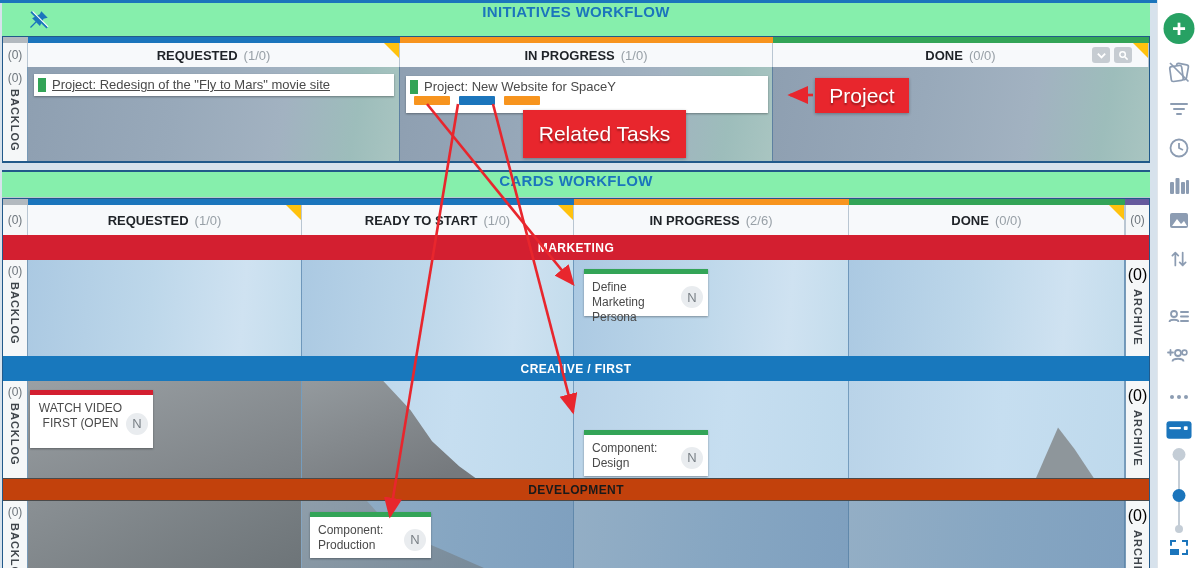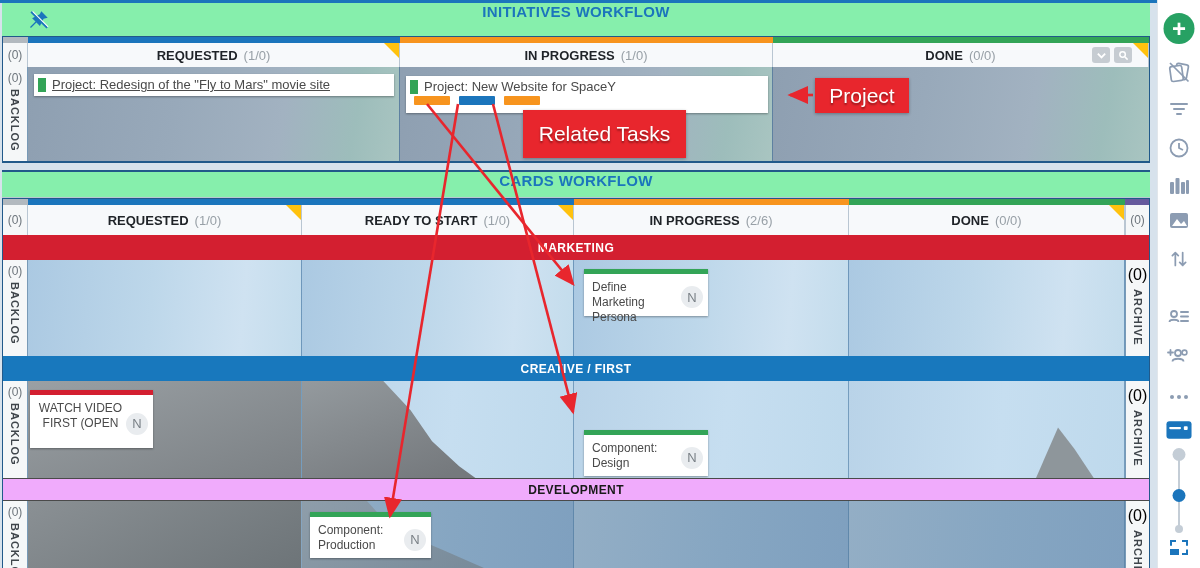--- a/index.html
+++ b/index.html
@@ -65,21 +65,21 @@
   
   .cw-rail { width:25px; } .cw-arail { width:24px; }
   .cw-c1 { width:274px; } .cw-c2 { width:272px; } .cw-c3 { width:275px; } .cw-c4 { width:276px; }
   .arail { background:#f5f7f8; border-left:1px solid rgba(36,92,140,.6);
            display:flex; flex-direction:column; align-items:center; padding-top:6px; gap:5px; }
 
   .band { display:flex; align-items:center; justify-content:center;
           font-size:12px; font-weight:bold; letter-spacing:.4px; cursor:pointer; }
   .band-marketing { height:25px; background:#d31f30; color:#fff; }
   .band-creative  { height:25px; background:#1878bd; color:#fff; }
-  .band-dev { height:23px; background:#f0abfc; color:#1a1a1a; border-top:1px solid #4a4a4a; border-bottom:1px solid #4a4a4a; }
+  .band-dev { height:23px; background:#c2410c; color:#1a1a1a; border-top:1px solid #4a4a4a; border-bottom:1px solid #4a4a4a; }
 
   .row-marketing { height:96px; }
   .row-creative  { height:97px; }
   .row-dev       { height:68px; }
   .bg-sky  { background:linear-gradient(95deg,#abc9e2 0%,#bdd7ea 45%,#cfe2f1 78%,#c3dcec 100%); }
   .bg-sky2 { background:linear-gradient(95deg,#b9d3e8 0%,#c6def0 55%,#bed9ec 100%); }
   .bg-sea  { background:linear-gradient(95deg,#93aec5 0%,#86a6c2 55%,#7fa0bf 100%);padding-left:30px; }
   .overlay { position:absolute; inset:0; pointer-events:none; }
   .mtn-left { clip-path:polygon(0% 0%, 30% 0%, 40% 30%, 48% 62%, 58% 88%, 64% 100%, 0% 100%);
               background:linear-gradient(160deg,#949a9e,#75797d 75%); }

